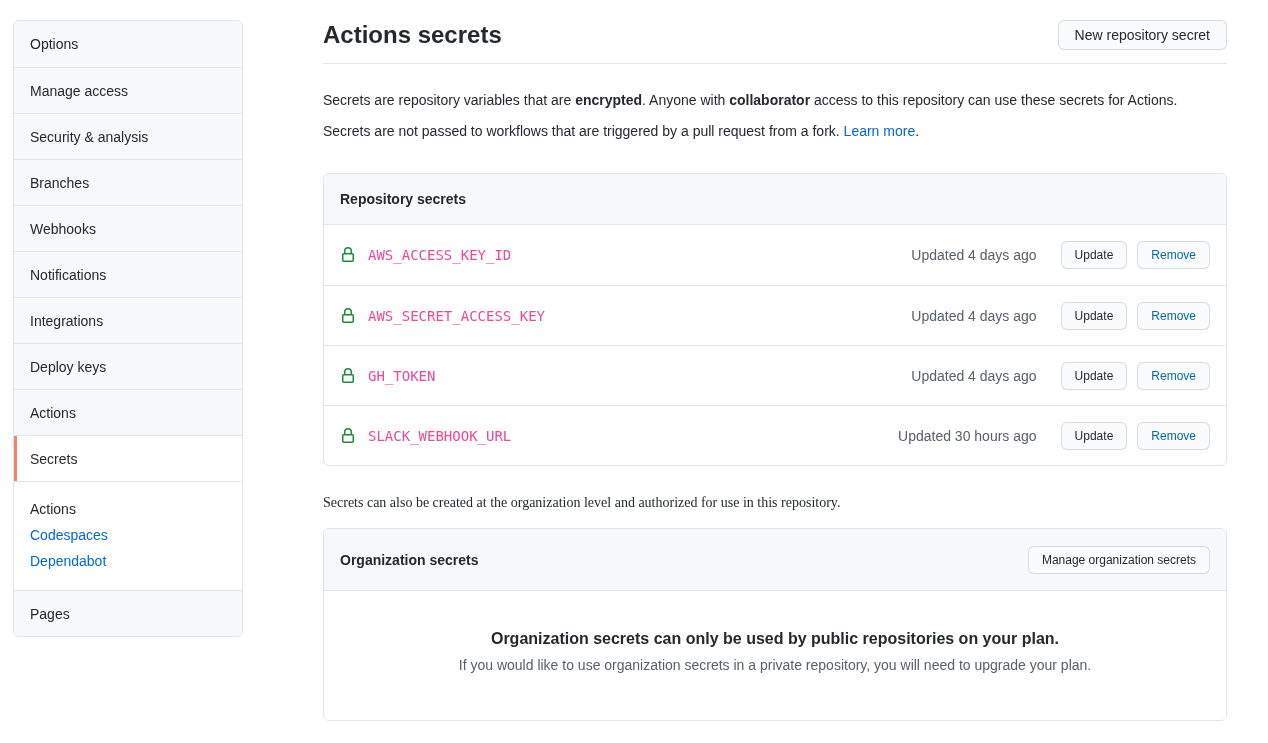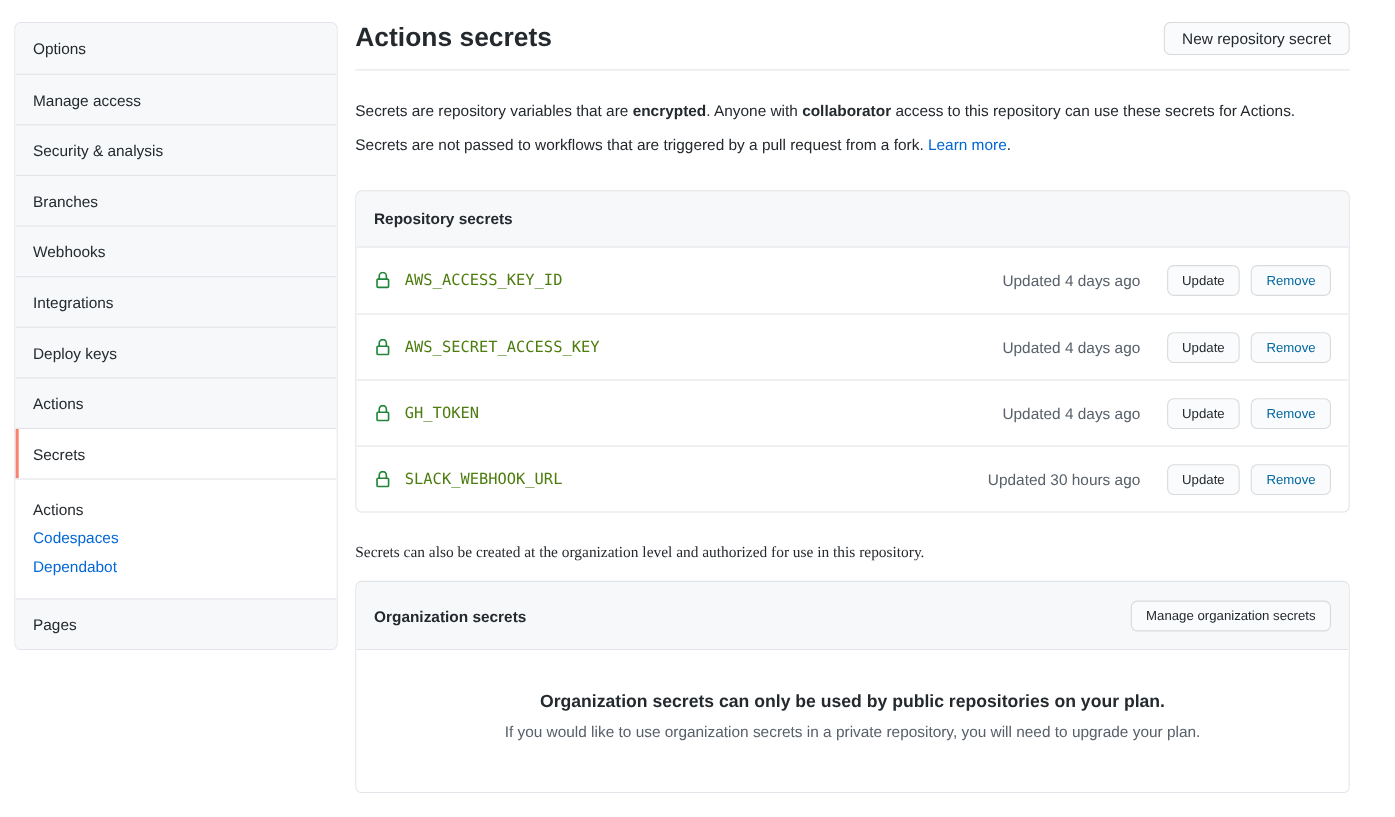--- a/index.html
+++ b/index.html
@@ -7,21 +7,21 @@
   body {
     width: 1268px; height: 743px;
     font-family: "Liberation Sans", "DejaVu Sans", sans-serif;
     color: #24292e;
     position: relative;
     overflow: hidden;
   }
 
   
   .sidebar {
-    position: absolute; left: 13px; top: 20px; width: 294px;
+    position: absolute; left: 13px; top: 20px; width: 230px;
     border: 1px solid #e1e4e8; border-radius: 6px;
     background: #fff; overflow: hidden;
   }
   .side-item {
     display: flex; align-items: center;
     height: 46px; padding: 0 16px;
     background: #f6f8fa;
     border-top: 1px solid #e1e4e8;
     font-size: 14px; color: #24292e;
     cursor: pointer;
@@ -102,21 +102,21 @@
     padding: 16px;
     border-top: 1px solid #e1e4e8;
     height: 60px;
   }
   .secret-row:first-child { border-top: none; }
   .lock-icon { width: 16px; height: 16px; flex: 0 0 16px; }
   .secret-name {
     margin-left: 12px;
     font-family: "DejaVu Sans Mono", "Liberation Mono", monospace;
     font-size: 14px;
-    color: #4d7c0f;
+    color: #ec4899;
   }
   .row-right { margin-left: auto; display: flex; align-items: center; }
   .updated { font-size: 14px; color: #586069; margin-right: 24px; }
   .row-right .btn + .btn { margin-left: 10px; }
 
   .org-note { margin-top: 29px; font-size: 14px; color: #24292e; font-family: Liberation Serif, serif; }
 
   .org-box { margin-top: 17px; }
   .org-body { padding: 39px 16px 47px 16px; text-align: center; background: #fff; }
   .org-empty-title { font-size: 16px; font-weight: 700; color: #24292e; }
@@ -125,20 +125,21 @@
 </head>
 <body>
 
 <nav class="sidebar">
   <div id="sidebar-items">
       <div class="side-item">Options</div>
       <div class="side-item">Manage access</div>
       <div class="side-item">Security &amp; analysis</div>
       <div class="side-item">Branches</div>
       <div class="side-item">Webhooks</div>
+      <div class="side-item">Notifications</div>
       <div class="side-item">Integrations</div>
       <div class="side-item">Deploy keys</div>
       <div class="side-item">Actions</div>
       <div class="side-item active">Secrets</div>
     </div>
   <div class="subnav" id="sidebar-subnav">
       <a class="subnav-item current">Actions</a>
       <a class="subnav-item">Codespaces</a>
       <a class="subnav-item">Dependabot</a>
     </div>

